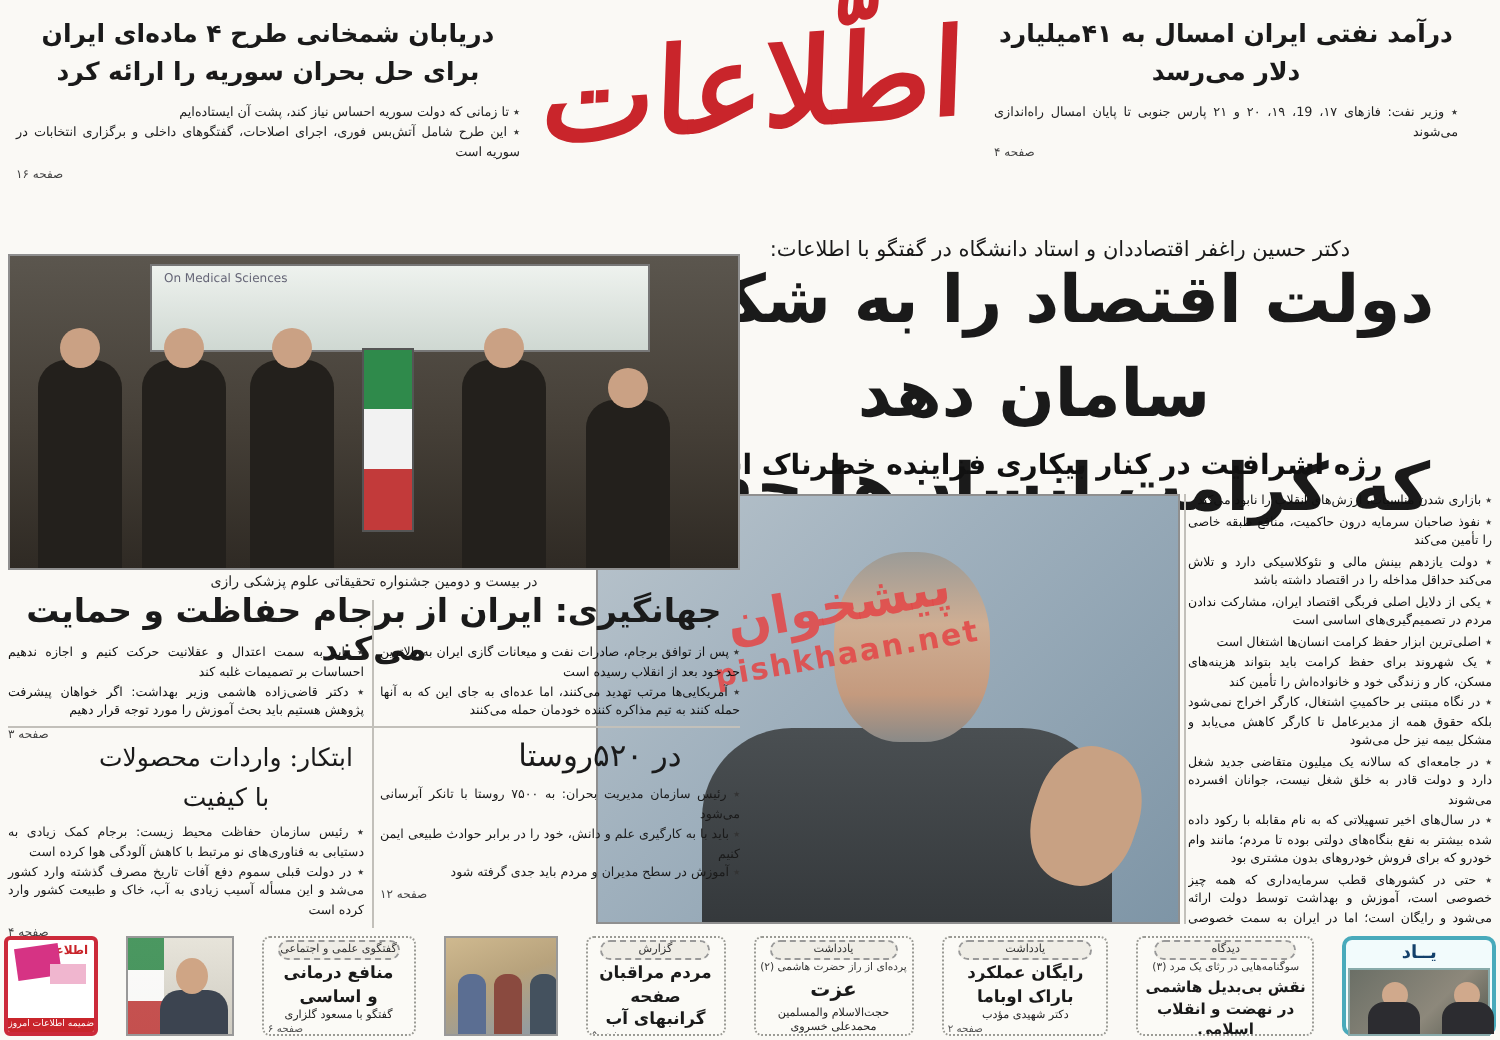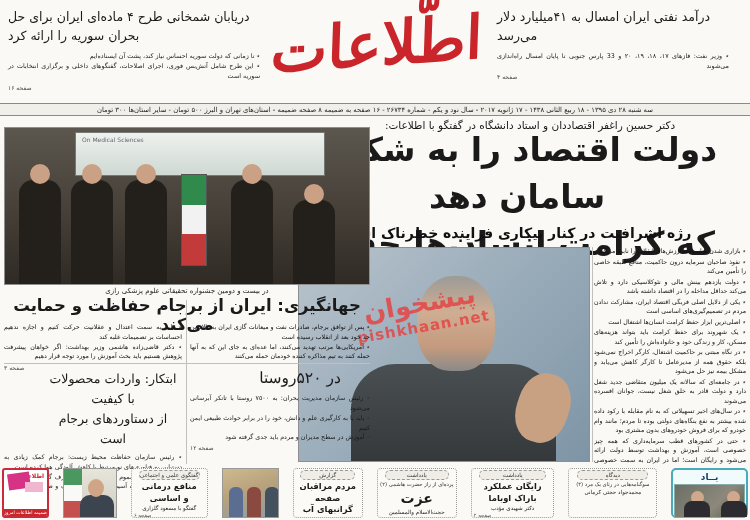--- a/index.html
+++ b/index.html
@@ -2,21 +2,21 @@
 <html lang="fa" dir="rtl"><head>
 <meta charset="utf-8">
 <style>
   * { margin:0; padding:0; box-sizing:border-box; }
   html,body { width:750px; height:520px; }
   body { font-family:"DejaVu Sans","Liberation Sans",sans-serif; background:#e8e6e1; }
   #page { position:relative; width:750px; height:520px; background:#faf9f5; overflow:hidden; direction:rtl; color:#1a1a1a; }
 
   
   .top-story { position:absolute; top:7px; }
-  .top-story .hl { font-weight:normal; font-size:12.5px; line-height:1.55; text-align:left; }
+  .top-story .hl { font-weight:bold; font-size:12.5px; line-height:1.55; text-align:center; }
   .top-story .bullets { margin-top:5px; font-size:6.4px; line-height:1.6; text-align:justify; color:#222; }
   .bul::before { content:"٭ "; color:#333; }
   .page-tag { font-size:6px; color:#444; margin-top:2px; text-align:left; }
   #top-right { right:21px; width:232px; }
   #top-left  { left:8px;  width:252px; }
 
   #masthead { position:absolute; top:-8px; left:272px; width:210px; height:110px; text-align:center;
               color:#c9252b; font-size:60px; font-weight:bold; line-height:105px;
               transform:skewX(-6deg) rotate(-4deg); font-family:"DejaVu Serif","Liberation Serif",serif; }
 
@@ -112,37 +112,36 @@
                  font-size:4.6px; text-align:center; line-height:1.6; }
 </style>
 </head>
 <body>
 
 <div id="page">
 
   <div id="top-right" class="top-story">
     <div class="hl">درآمد نفتی ایران امسال به ۴۱میلیارد دلار می‌رسد</div>
     <div class="bullets">
-      <div class="bul">وزیر نفت: فازهای ۱۷، ۱۸، ۱۹، ۲۰ و 33 پارس جنوبی تا پایان امسال راه‌اندازی می‌شوند</div>
+      <div class="bul">وزیر نفت: فازهای ۱۷، 19، ۱۹، ۲۰ و ۲۱ پارس جنوبی تا پایان امسال راه‌اندازی می‌شوند</div>
     </div>
     <div class="page-tag">صفحه ۴</div>
   </div>
 
   <div id="masthead">اطّلاعات</div>
 
   <div id="top-left" class="top-story">
     <div class="hl">دریابان شمخانی طرح ۴ ماده‌ای ایران برای حل بحران سوریه را ارائه کرد</div>
     <div class="bullets">
       <div class="bul">تا زمانی که دولت سوریه احساس نیاز کند، پشت آن ایستاده‌ایم</div>
       <div class="bul">این طرح شامل آتش‌بس فوری، اجرای اصلاحات، گفتگوهای داخلی و برگزاری انتخابات در سوریه است</div>
     </div>
     <div class="page-tag">صفحه ۱۶</div>
   </div>
 
-  <div id="date-bar">سه شنبه ۲۸ دی ۱۳۹۵ - ۱۸ ربیع الثانی ۱۴۳۸ - ۱۷ ژانویه ۲۰۱۷ - سال نود و یکم - شماره ۲۶۷۳۴ - ۱۶ صفحه به ضمیمه ۸ صفحه ضمیمه - استان‌های تهران و البرز ۵۰۰ تومان - سایر استان‌ها ۳۰۰ تومان</div>
 
   <div id="kicker">دکتر حسین راغفر اقتصاددان و استاد دانشگاه در گفتگو با اطلاعات:</div>
   <div id="main-headline">
     <div class="l">دولت اقتصاد را به شکلی سامان دهد</div>
     <div class="l">که کرامت انسان‌ها حفظ شود</div>
   </div>
   <div id="sub-headline">رژه اشرافیت در کنار بیکاری فزاینده خطرناک است</div>
 
   <div id="main-photo">
     <div class="mp-body"></div>
@@ -203,21 +202,20 @@
       <div class="bul">رئیس سازمان مدیریت بحران: به ۷۵۰۰ روستا با تانکر آبرسانی می‌شود</div>
       <div class="bul">باید با به کارگیری علم و دانش، خود را در برابر حوادث طبیعی ایمن کنیم</div>
       <div class="bul">آموزش در سطح مدیران و مردم باید جدی گرفته شود</div>
     </div>
     <div class="page-tag">صفحه ۱۲</div>
   </div>
 
   <div id="ebtekar-story">
     <div class="box-title">
       <div>ابتکار: واردات محصولات با کیفیت</div>
-      <div>از دستاوردهای برجام است</div>
     </div>
     <div class="bullets">
       <div class="bul">رئیس سازمان حفاظت محیط زیست: برجام کمک زیادی به دستیابی به فناوری‌های نو مرتبط با کاهش آلودگی هوا کرده است</div>
       <div class="bul">در دولت قبلی سموم دفع آفات تاریخ مصرف گذشته وارد کشور می‌شد و این مسأله آسیب زیادی به آب، خاک و طبیعت کشور وارد کرده است</div>
     </div>
     <div class="page-tag">صفحه ۴</div>
   </div>
 
   <div id="bottom-row">
 
@@ -227,35 +225,36 @@
         <div class="yad-head" style="left:16px"></div>
         <div class="yad-body" style="left:9px"></div>
         <div class="yad-head" style="left:52px"></div>
         <div class="yad-body" style="left:46px"></div>
       </div>
     </div>
 
     <div id="didgah-box" class="b-box">
       <div class="b-head">دیدگاه</div>
       <div class="b-kick">سوگنامه‌هایی در رثای یک مرد (۳)</div>
+      <div class="b-title" style="font-size:7.6px">نقش بی‌بدیل هاشمی در نهضت و انقلاب اسلامی</div>
       <div class="b-auth">محمدجواد حجتی کرمانی</div>
 
     </div>
 
     <div id="obama-box" class="b-box">
       <div class="b-head">یادداشت</div>
       <div class="b-title">رایگان عملکرد باراک اوباما</div>
       <div class="b-auth">دکتر شهیدی مؤدب</div>
       <div class="b-page">صفحه ۲</div>
     </div>
 
     <div id="ezzat-box" class="b-box">
       <div class="b-head">یادداشت</div>
       <div class="b-kick">پرده‌ای از راز حضرت هاشمی (۲)</div>
-      <div class="b-title" style="font-size:14px">عزت</div>
+      <div class="b-title" style="font-size:10px">عزت</div>
       <div class="b-auth">حجت‌الاسلام والمسلمین محمدعلی خسروی</div>
 
     </div>
 
     <div id="gozaresh-box" class="b-box">
       <div class="b-head">گزارش</div>
       <div class="b-title">مردم مراقبان صفحه گرانبهای آب</div>
       <div class="b-page">صفحه ۵</div>
     </div>
 

